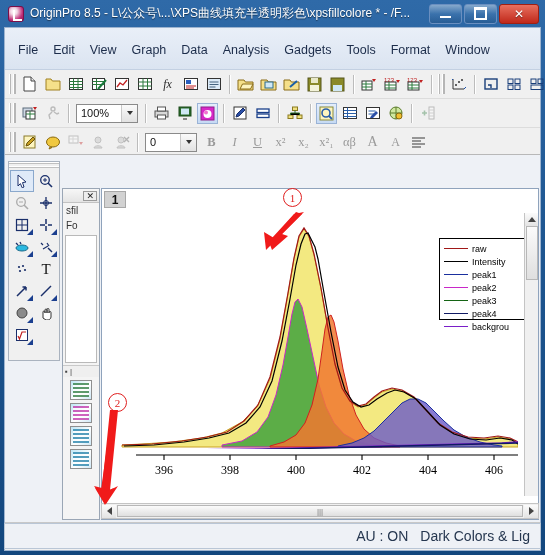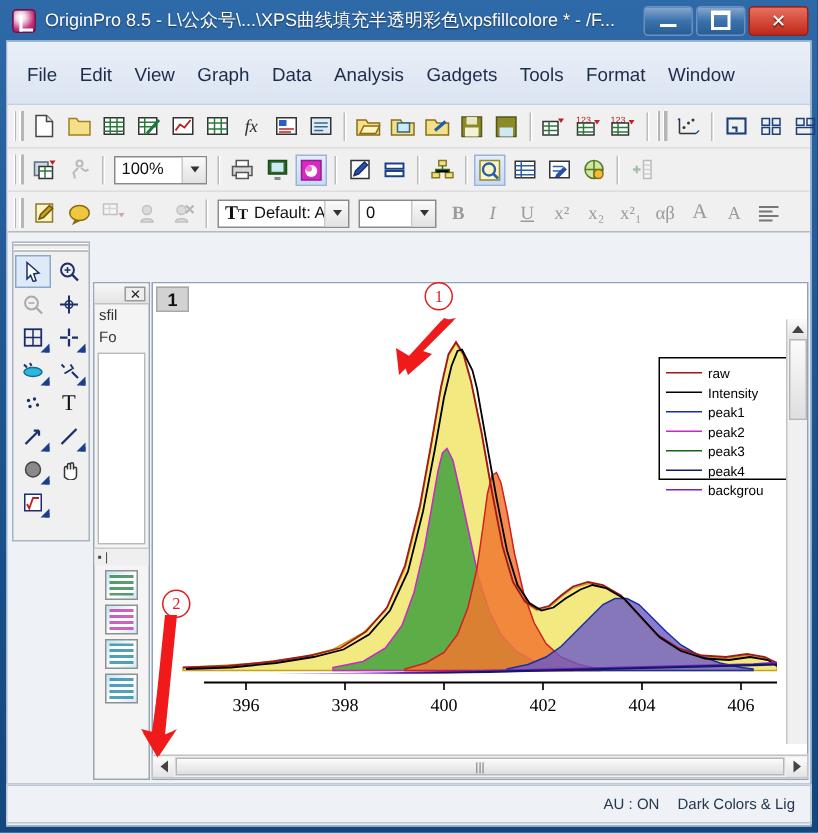--- a/index.html
+++ b/index.html
@@ -169,21 +169,21 @@
   .bottombar{
     position:absolute;left:0;top:494px;width:100%;height:28px;
     background:#f0f0f0;border-top:1px solid #c8c8c8;box-sizing:border-box;
     display:flex;align-items:center;padding-left:2px;
   }
   .sbar{
     position:absolute;left:4px;top:523px;width:537px;height:26px;
     background:#eef1f6;border:1px solid #b9c6d6;box-sizing:border-box;
     display:flex;align-items:center;justify-content:flex-end;padding-right:10px;gap:12px;
   }
-  .sbtx{font-size:10px;color:#25364f;white-space:nowrap;}
+  .sbtx{font-size:14px;color:#25364f;white-space:nowrap;}
   .watermark{
     position:absolute;right:8px;top:504px;font-size:12px;color:#b9bec6;
     letter-spacing:.5px;opacity:.75;pointer-events:none;white-space:nowrap;
   }
   
   .anno{position:absolute;pointer-events:none;}
   .circnum{
     width:17px;height:17px;border:1.6px solid #e02020;border-radius:50%;
     color:#e02020;font-size:11px;display:flex;align-items:center;justify-content:center;
     background:rgba(255,255,255,.0);font-family:"Liberation Serif",serif;
@@ -507,27 +507,20 @@
             </svg>
         </div>
         <div class="tbtn dim">
           <svg width="16" height="16">
               <circle cx="7" cy="6" r="3" fill="#bbb" stroke="#777"></circle>
               <path d="M3 14c0-3 8-3 8 0z" fill="#bbb" stroke="#777"></path>
               <path d="M10 3l5 5M15 3l-5 5" stroke="#555" stroke-width="1.4"></path>
             </svg>
         </div>
         <div class="sep"></div>
-        <div class="combo" style="width:88px;">
-          <span class="fmt-t" style="padding-left:4px;">T<span style="font-size:10px;">T</span></span>
-          <div class="cv">Default: A</div>
-          <div class="carr">
-              <span class="caret"></span>
-            </div>
-        </div>
         <div class="combo" style="width:52px;">
           <div class="cv dim2">0</div>
           <div class="carr">
               <span class="caret"></span>
             </div>
         </div>
         <div class="tbtn">
             <span class="fl b dim2">B</span>
           </div>
         <div class="tbtn">

